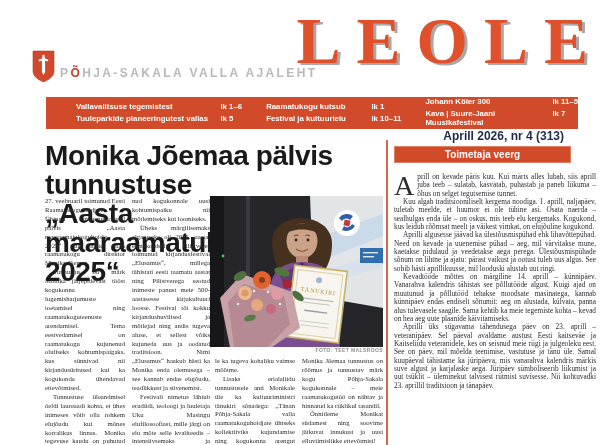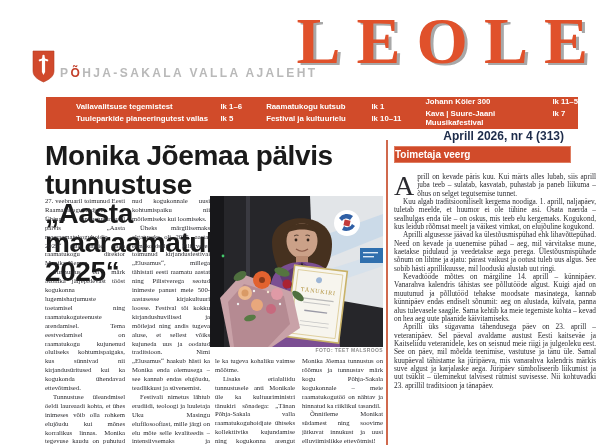--- a/index.html
+++ b/index.html
@@ -46,21 +46,21 @@
   
   #photo{position:absolute;left:210px;top:196px;width:173px;height:151px;}
   #photo-credit{position:absolute;left:210px;top:347px;width:173px;text-align:right;
            font-size:5px;letter-spacing:0.4px;color:#8d8d8d;font-weight:bold;}
 
   
   #divider{position:absolute;left:386px;top:140px;width:2px;height:305px;background:#d0694d;}
   #sidebar{position:absolute;left:394px;top:146px;width:202px;height:299px;overflow:hidden;}
   #sidebar-title{width:177px;height:17px;background:#d14b2a;border:1px solid #df7e62;
            box-sizing:border-box;color:#ffffff;font-size:10px;font-weight:bold;
-           line-height:15px;margin-bottom:10px;}
+           text-align:center;line-height:15px;margin-bottom:10px;}
   #sidebar-body{font-family:"Liberation Serif",serif;font-size:7.3px;line-height:8.35px;
            text-align:justify;color:#2b2b30;}
   #sidebar-body p{margin:0;}
   #sidebar-body p + p{text-indent:9px;}
   #dropcap{float:left;font-size:28px;line-height:23px;padding:1px 3px 0 0;
            font-family:"Liberation Serif",serif;color:#2b2b30;}
 </style>
 </head>
 <body>
 

